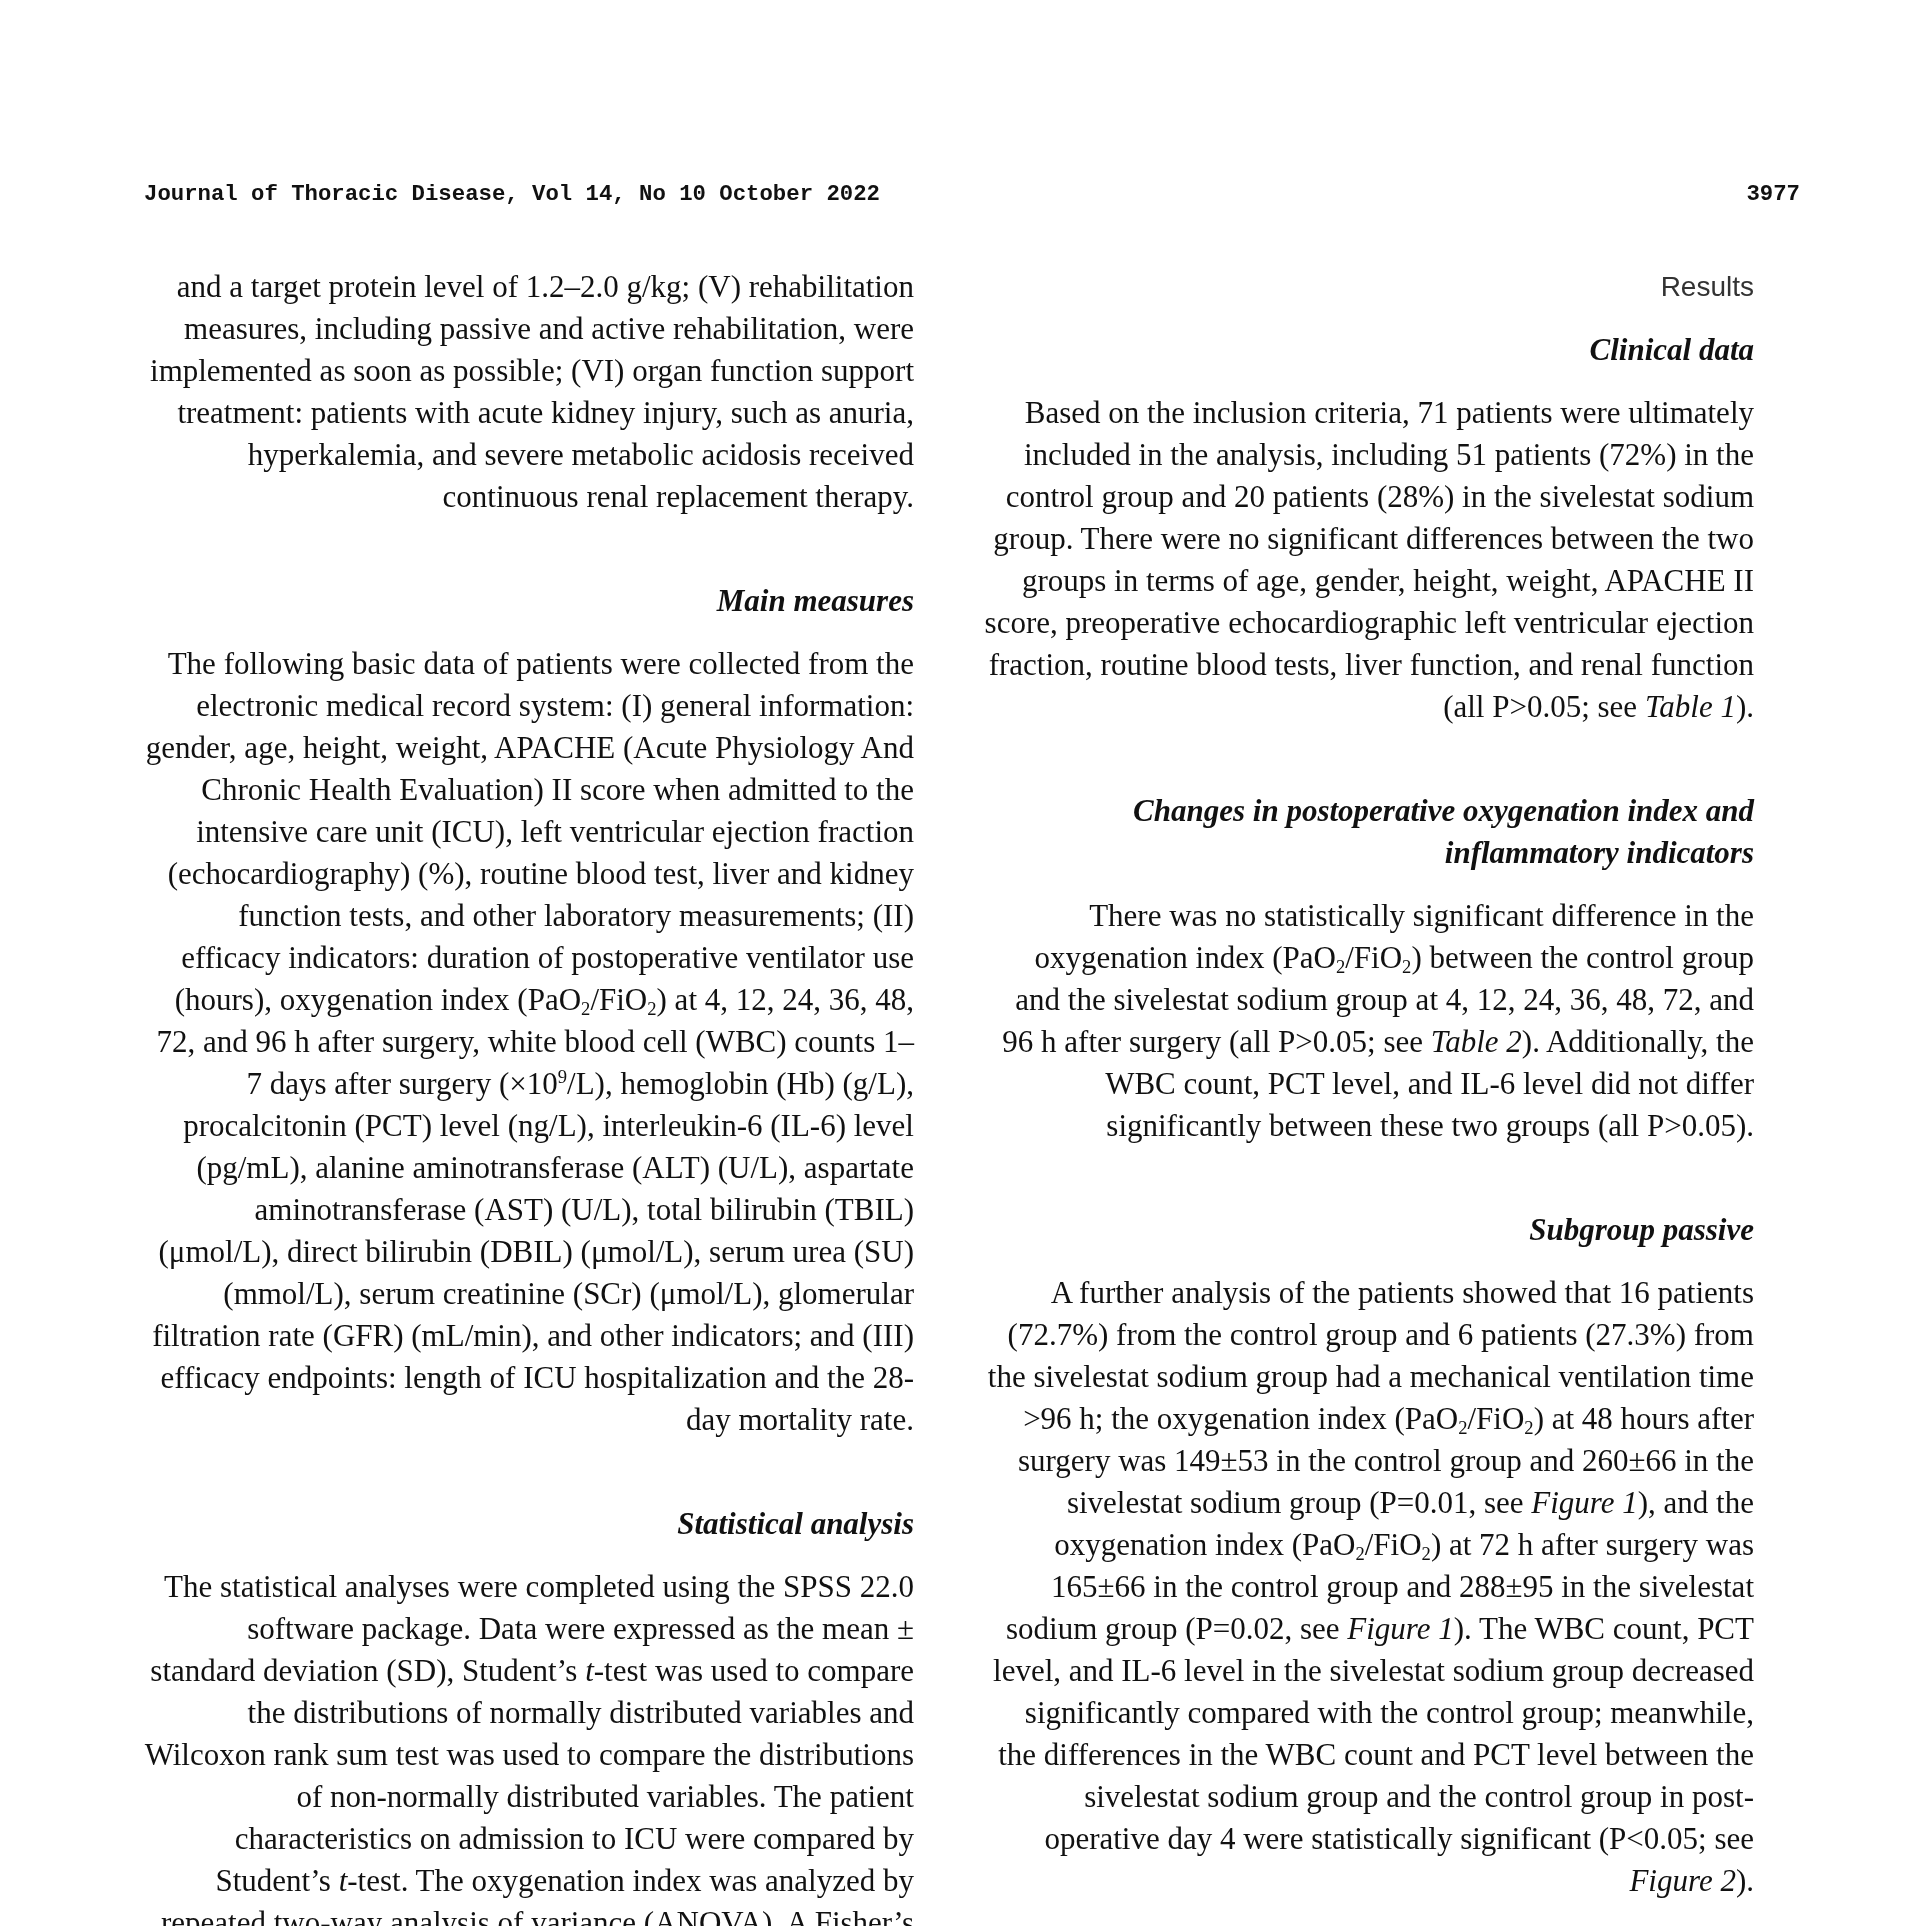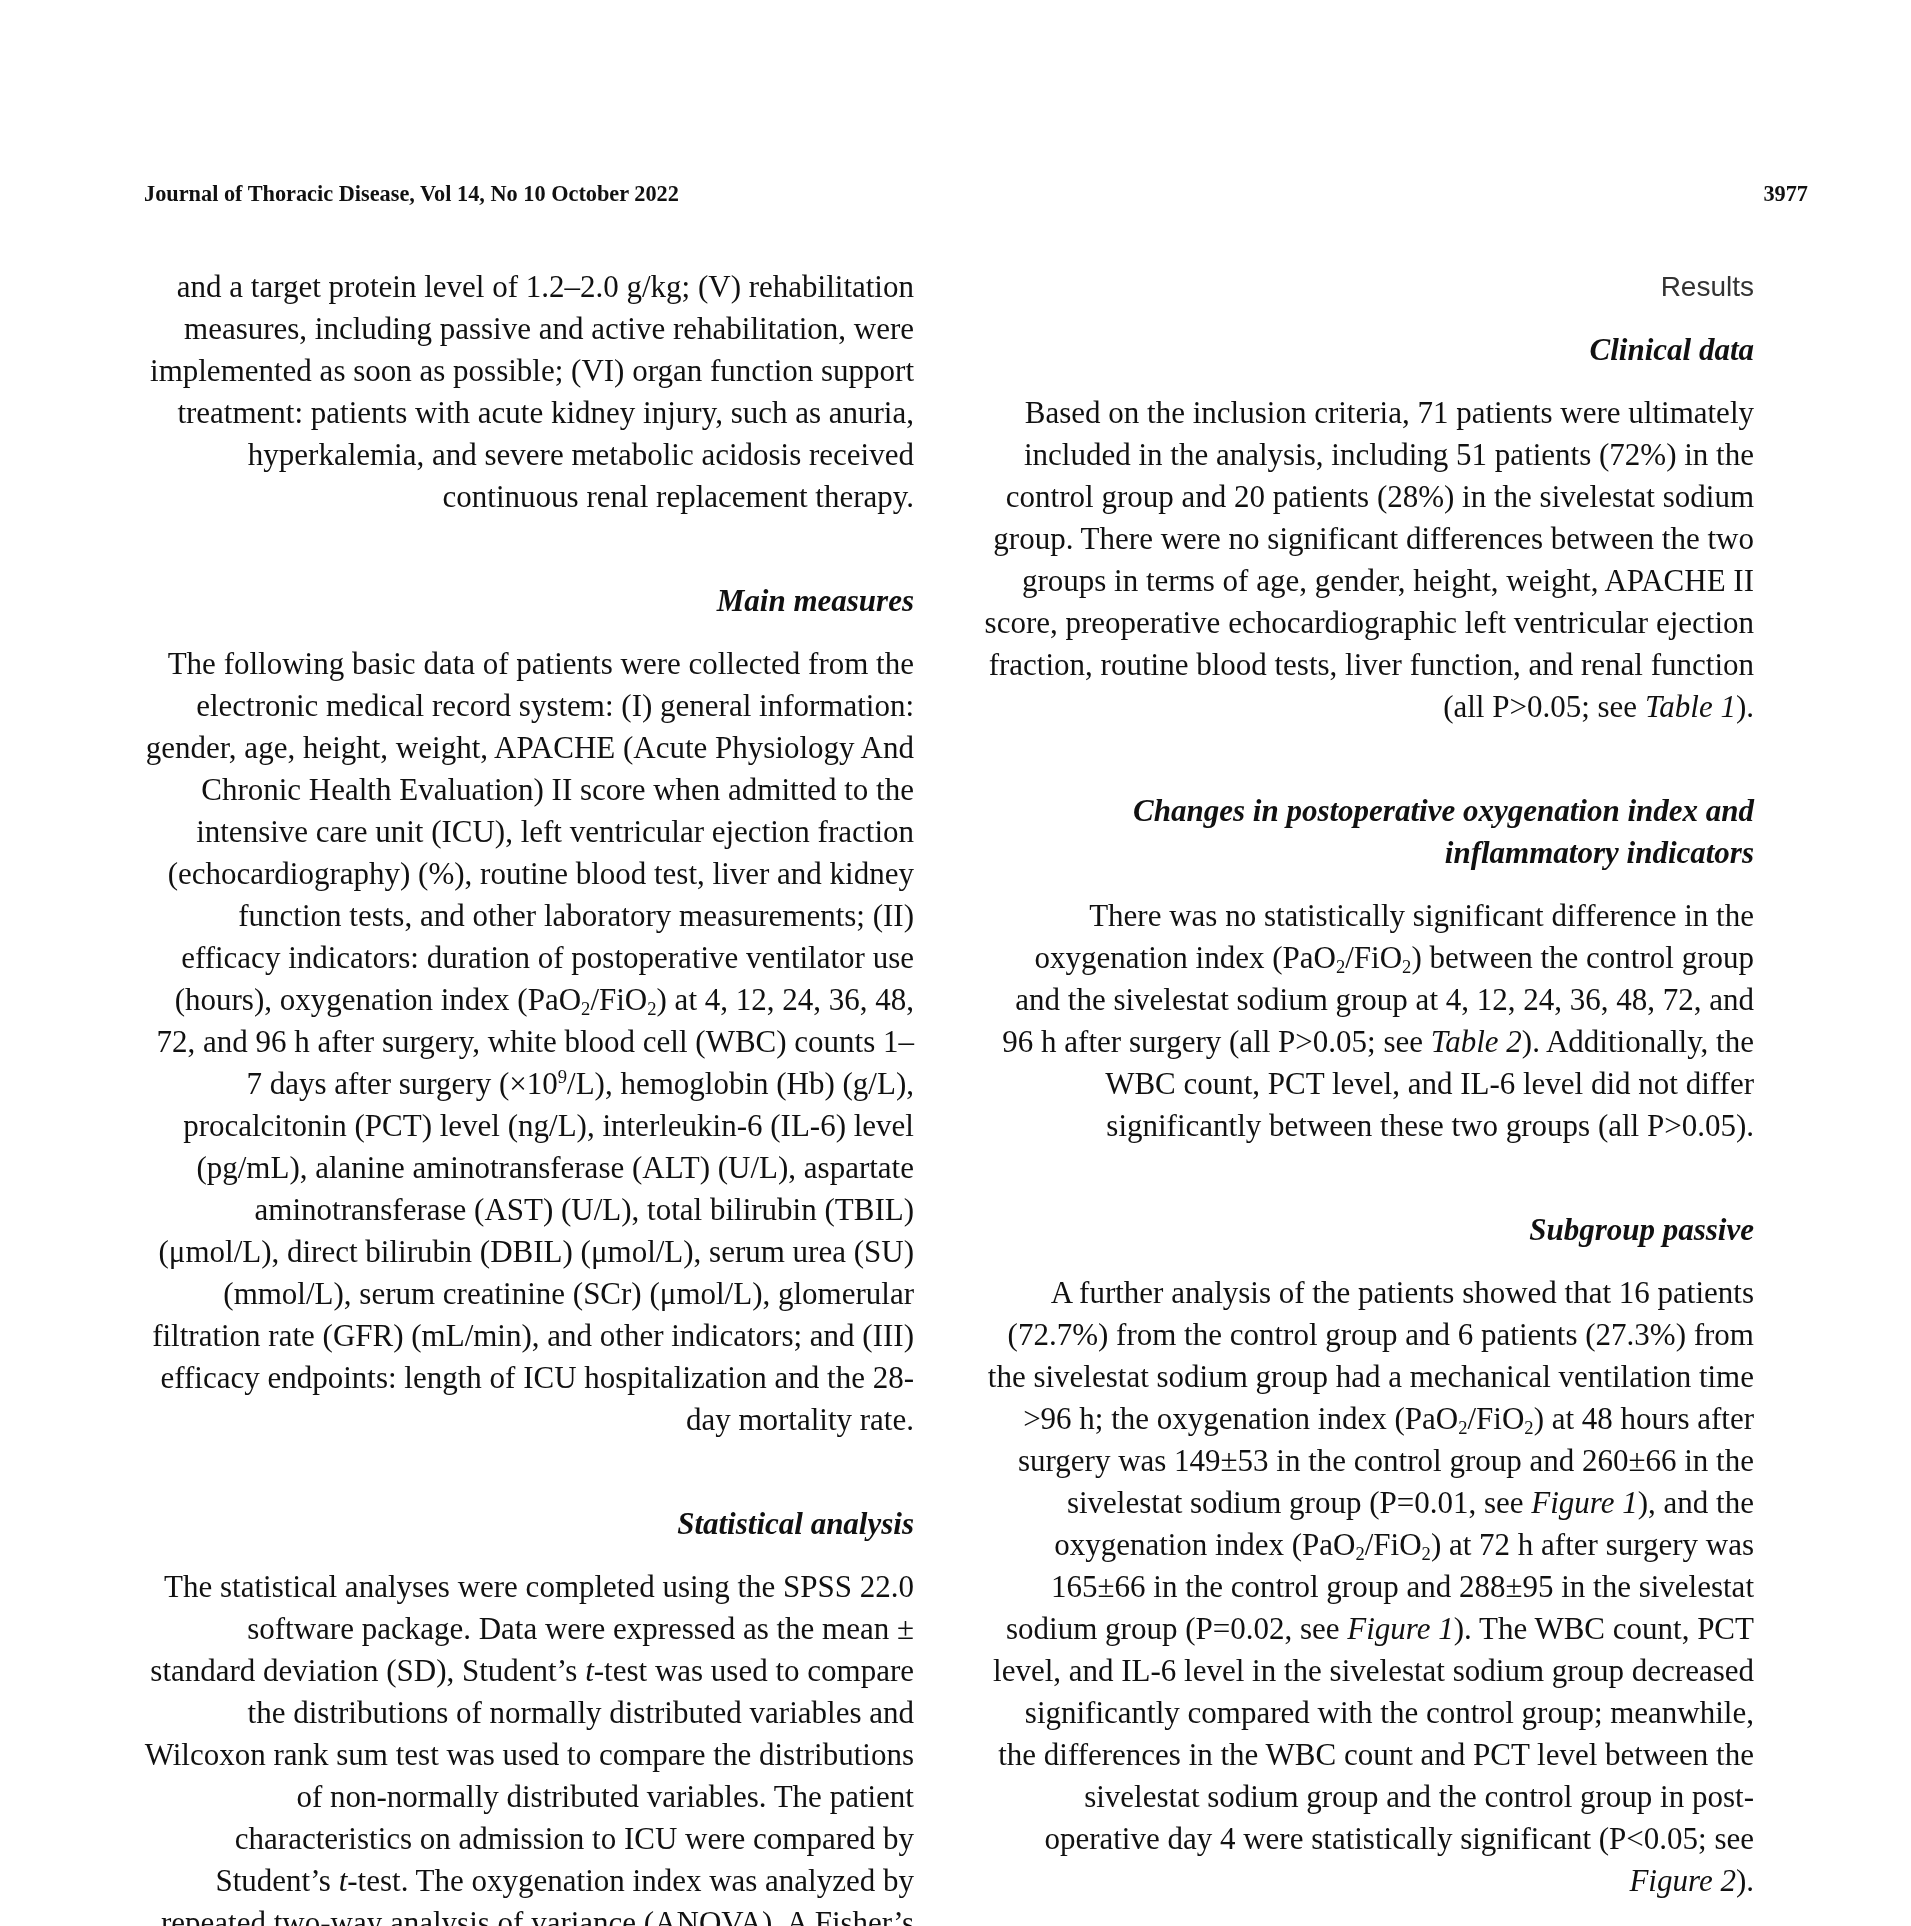--- a/index.html
+++ b/index.html
@@ -1,20 +1,20 @@
 <!DOCTYPE html>
 <html style="font-size:6.2px"><head>
 <meta charset="utf-8">
 <style>
   html, body { margin: 0; padding: 0; background: #ffffff; }
   body { width: 1911px; height: 2503px; position: relative; overflow: hidden; color: #111; }
   .abs { position: absolute; }
-  .header { top: 181px; left: 144px; width: 1668px; height: 42px; font-family: Liberation Serif, serif; font-weight: bold; font-size: 22.3px; color: #111; text-align: center; }
+  .header { top: 181px; left: 144px; width: 1668px; height: 42px; font-family: Liberation Mono, monospace; font-weight: bold; font-size: 22.3px; color: #111; text-align: center; }
   .header .title { position: absolute; left: 0; top: 0; }
-  .header .pageno { position: absolute; right: 4px; top: 0; }
+  .header .pageno { position: absolute; right: 12px; top: 0; }
   .col { position: absolute; width: 770px; font-family: "Liberation Serif", serif; font-size: 31px; line-height: 42px; text-align: justify; }
   .col.left { left: 144px; top: 266px; }
   .col.right { left: 984px; top: 266px; }
   .col p { margin: 0; text-align: right; }
   .sec-head { font-family: "Liberation Sans", sans-serif; font-weight: normal; font-size: 28px; color: #333; margin: 0 0 0 0; line-height: 42px; }
   .sub-head { font-style: italic; font-weight: bold; margin: 0; text-align: left; }
   .gap-sm { height: 21px; }
   .gap-lg { height: 62px; }
   sub { font-size: 0.6em; vertical-align: -0.25em; line-height: 0; }
   sup { font-size: 0.6em; vertical-align: 0.6em; line-height: 0; }

